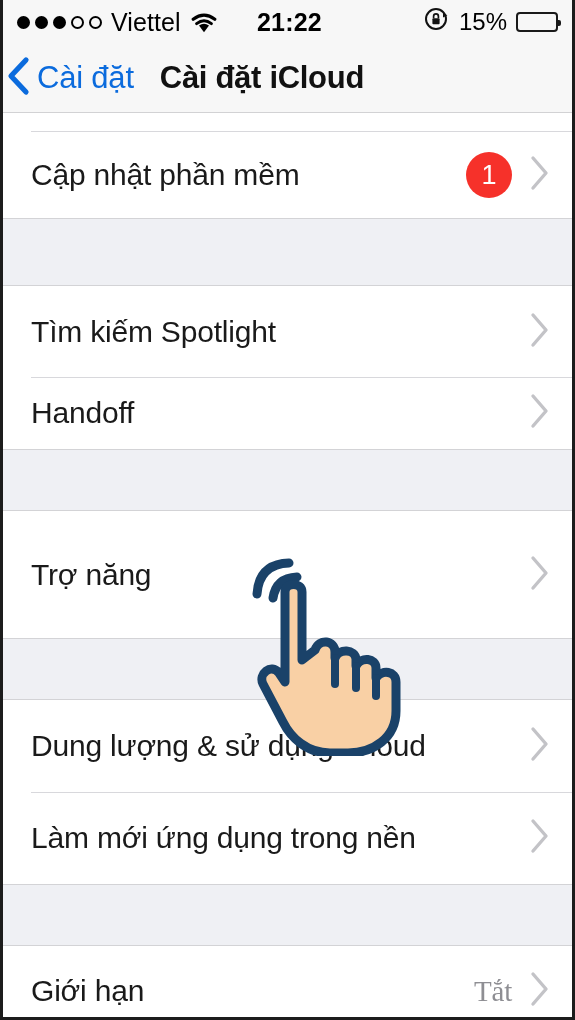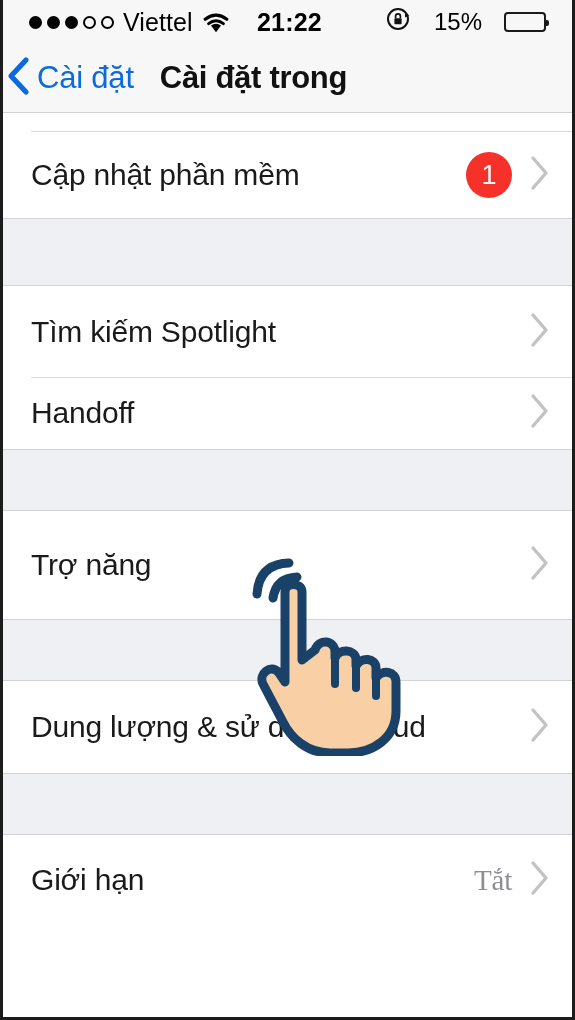--- a/index.html
+++ b/index.html
@@ -24,21 +24,21 @@
     overflow: hidden;
   }
 
   
   .status-bar {
     position: relative;
     height: 44px;
     background: #f7f7f7;
     display: flex;
     align-items: center;
-    padding: 0 26px;
+    padding: 0 14px;
     font-size: 25px;
     color: #000;
   }
   .status-left { display: flex; align-items: center; gap: 9px; }
   .signal-dots { display: flex; align-items: center; gap: 5px; }
   .dot {
     width: 13px; height: 13px; border-radius: 50%;
     border: 2px solid #000;
   }
   .dot.filled { background: #000; }
@@ -52,21 +52,21 @@
     text-align: center;
     font-size: 25px;
     font-weight: bold;
     letter-spacing: 0.2px;
     pointer-events: none;
   }
   .status-right {
     margin-left: auto;
     display: flex;
     align-items: center;
-    gap: 22px;
+    gap: 9px;
     position: relative;
     z-index: 2;
   }
   .battery-pct { font-size: 24px; }
   .battery {
     position: relative;
     width: 42px; height: 20px;
     border: 2px solid #1a1a1a;
     border-radius: 4px;
     padding: 2px;
@@ -230,21 +230,21 @@
 
   <div class="nav-bar">
     <div class="back-button">
       <span class="back-chevron">
         <svg width="24" height="40" viewBox="0 0 24 40">
           <path d="M20 4 L5 20 L20 36" fill="none" stroke="#0b6bdd" stroke-width="5.2" stroke-linecap="round" stroke-linejoin="round"></path>
         </svg>
       </span>
       <span class="back-label">Cài đặt</span>
     </div>
-    <div class="nav-title">Cài đặt trong</div>
+    <div class="nav-title">Cài đặt iCloud</div>
   </div>
 
   <div class="list-area" id="list-area">
       <div style="height: 18px; background: rgb(255, 255, 255);"></div>
       <div class="group" style="position: relative;">
         <div style="height: 1px; background: rgb(216, 216, 220); margin-left: 28px;"></div>
         <div class="row" style="height: 86px;">
           <span class="row-label">Cập nhật phần mềm</span>
           <div class="row-right">
             <span class="badge" style="background: rgb(246, 49, 42);">1</span>
@@ -268,33 +268,41 @@
           <span class="row-label">Handoff</span>
           <div class="row-right">
             <span class="chevron"><svg width="22" height="38" viewBox="0 0 22 38">
                 <path d="M5 4 L18 19 L5 34" fill="none" stroke="#c3c3c7" stroke-width="3.4" stroke-linecap="round" stroke-linejoin="round"></path>
               </svg></span>
           </div>
         </div>
       </div>
       <div class="group-gap" style="height: 62px;"></div>
       <div class="group" style="position: relative;">
-        <div class="row" style="height: 108px;">
+        <div class="row" style="height: 127px;">
           <span class="row-label">Trợ năng</span>
           <div class="row-right">
             <span class="chevron"><svg width="22" height="38" viewBox="0 0 22 38">
                 <path d="M5 4 L18 19 L5 34" fill="none" stroke="#c3c3c7" stroke-width="3.4" stroke-linecap="round" stroke-linejoin="round"></path>
               </svg></span>
           </div>
         </div>
       </div>
       <div class="group-gap" style="height: 62px;"></div>
       <div class="group" style="position: relative;">
         <div class="row" style="height: 92px;">
           <span class="row-label">Dung lượng &amp; sử dụng iCloud</span>
+          <div class="row-right">
+            <span class="chevron"><svg width="22" height="38" viewBox="0 0 22 38">
+                <path d="M5 4 L18 19 L5 34" fill="none" stroke="#c3c3c7" stroke-width="3.4" stroke-linecap="round" stroke-linejoin="round"></path>
+              </svg></span>
+          </div>
+        </div>
+        <div class="row" style="height: 92px;">
+          <span class="row-label">Làm mới ứng dụng trong nền</span>
           <div class="row-right">
             <span class="chevron"><svg width="22" height="38" viewBox="0 0 22 38">
                 <path d="M5 4 L18 19 L5 34" fill="none" stroke="#c3c3c7" stroke-width="3.4" stroke-linecap="round" stroke-linejoin="round"></path>
               </svg></span>
           </div>
         </div>
       </div>
       <div class="group-gap" style="height: 62px;"></div>
       <div class="group" style="position: relative;">
         <div class="row" style="height: 90px;">

